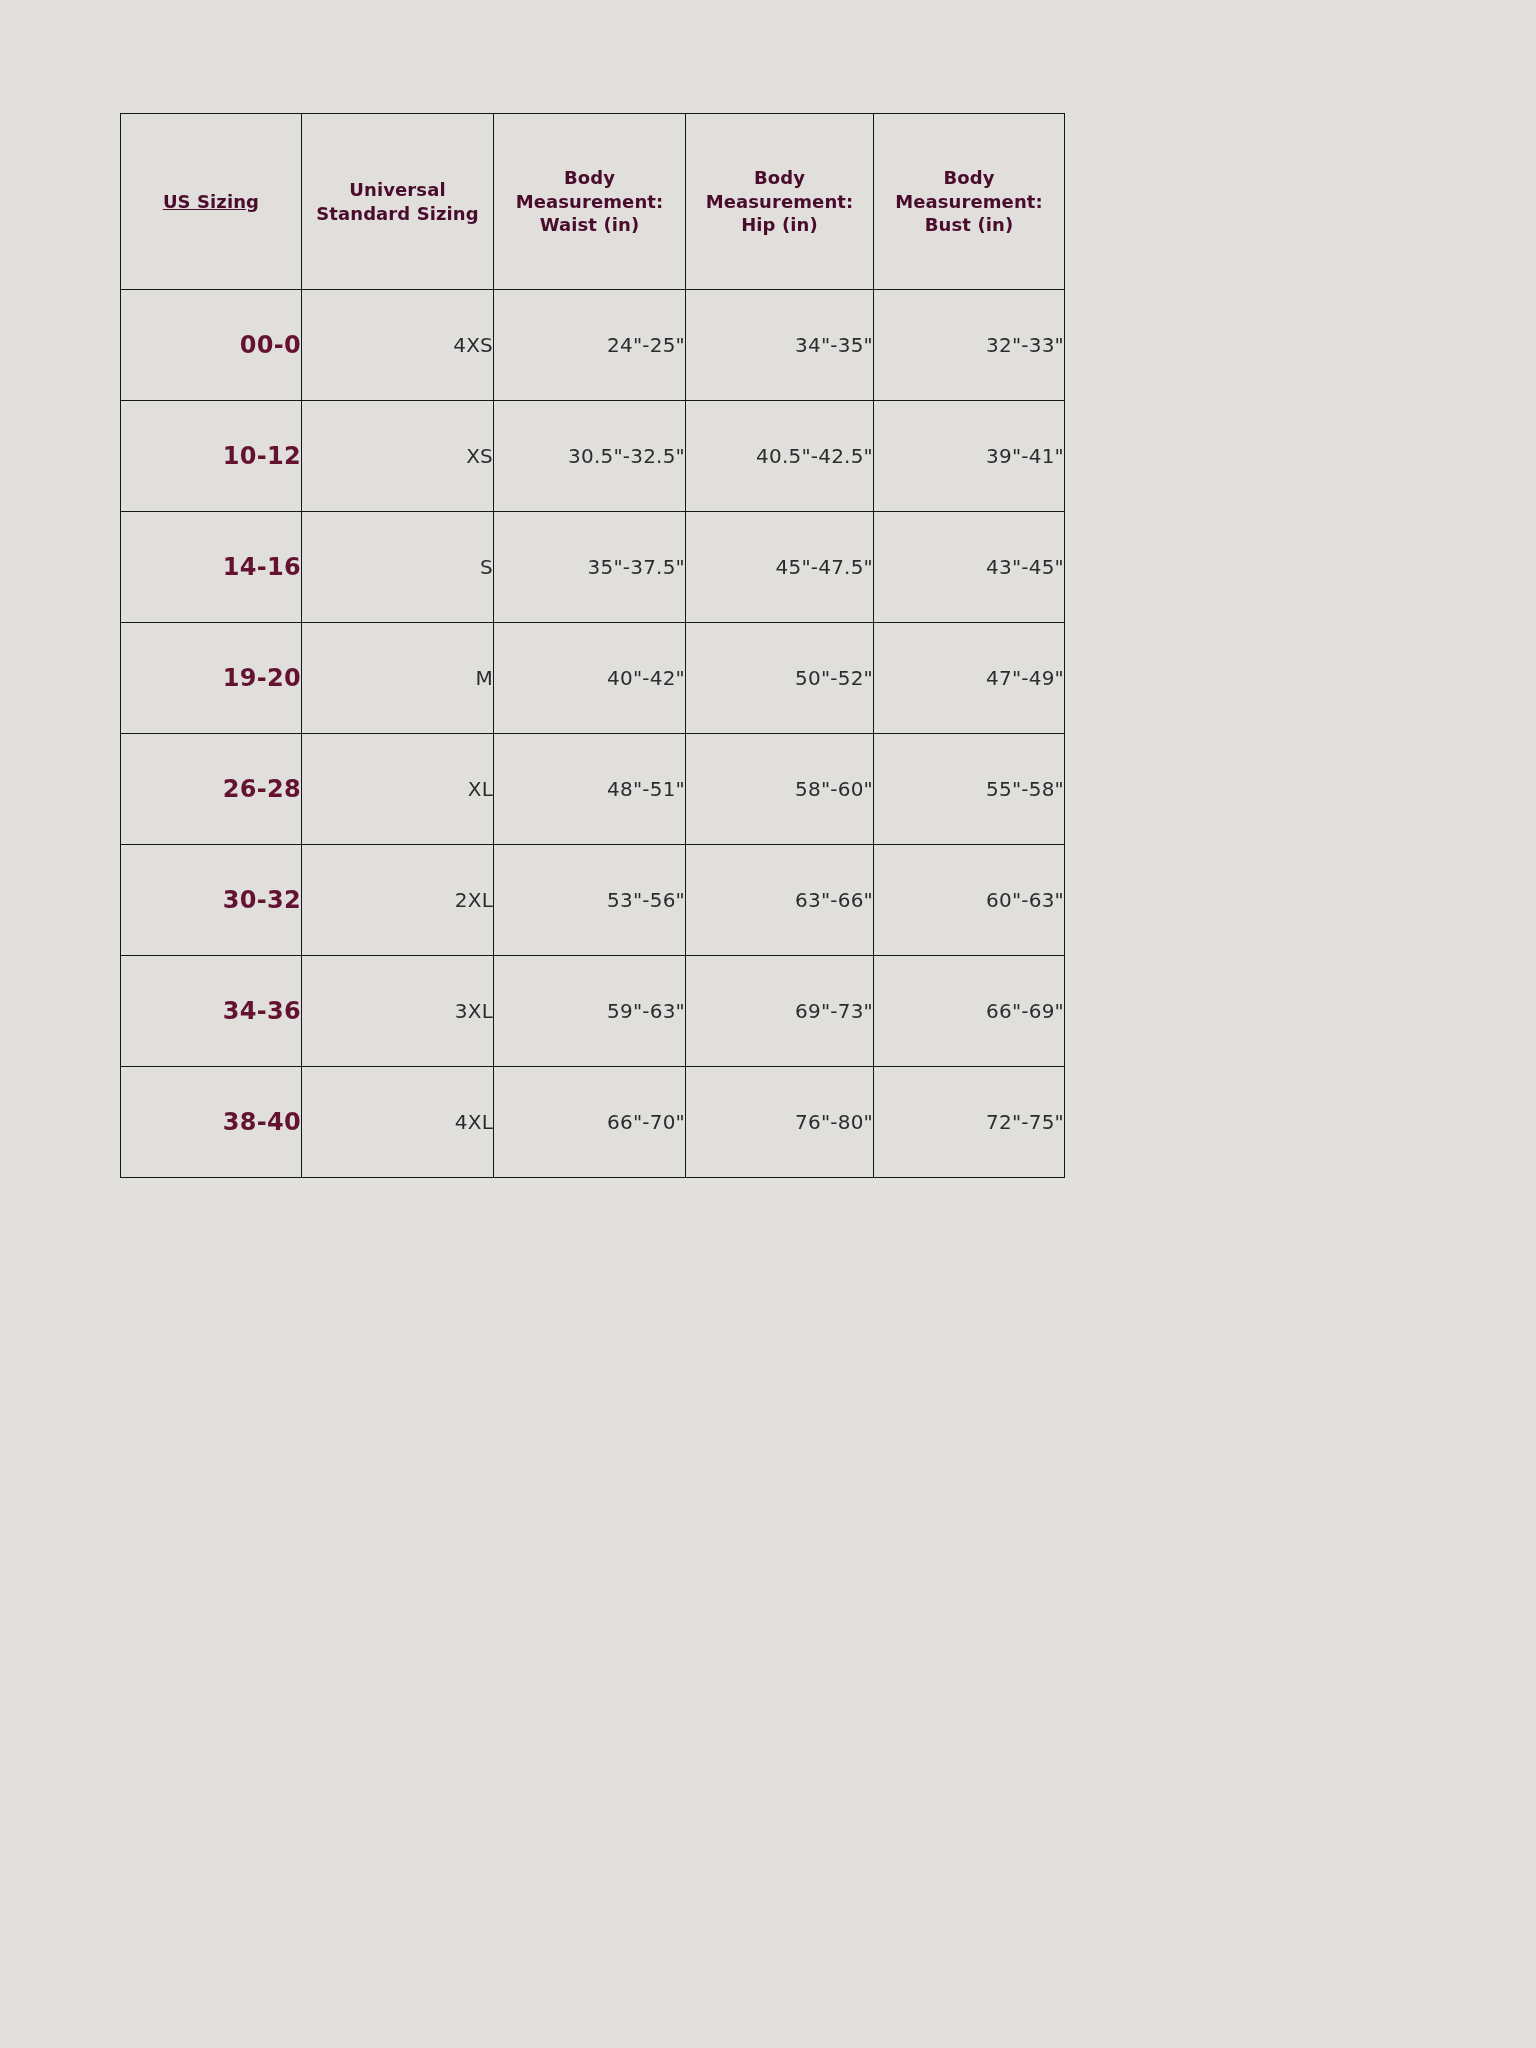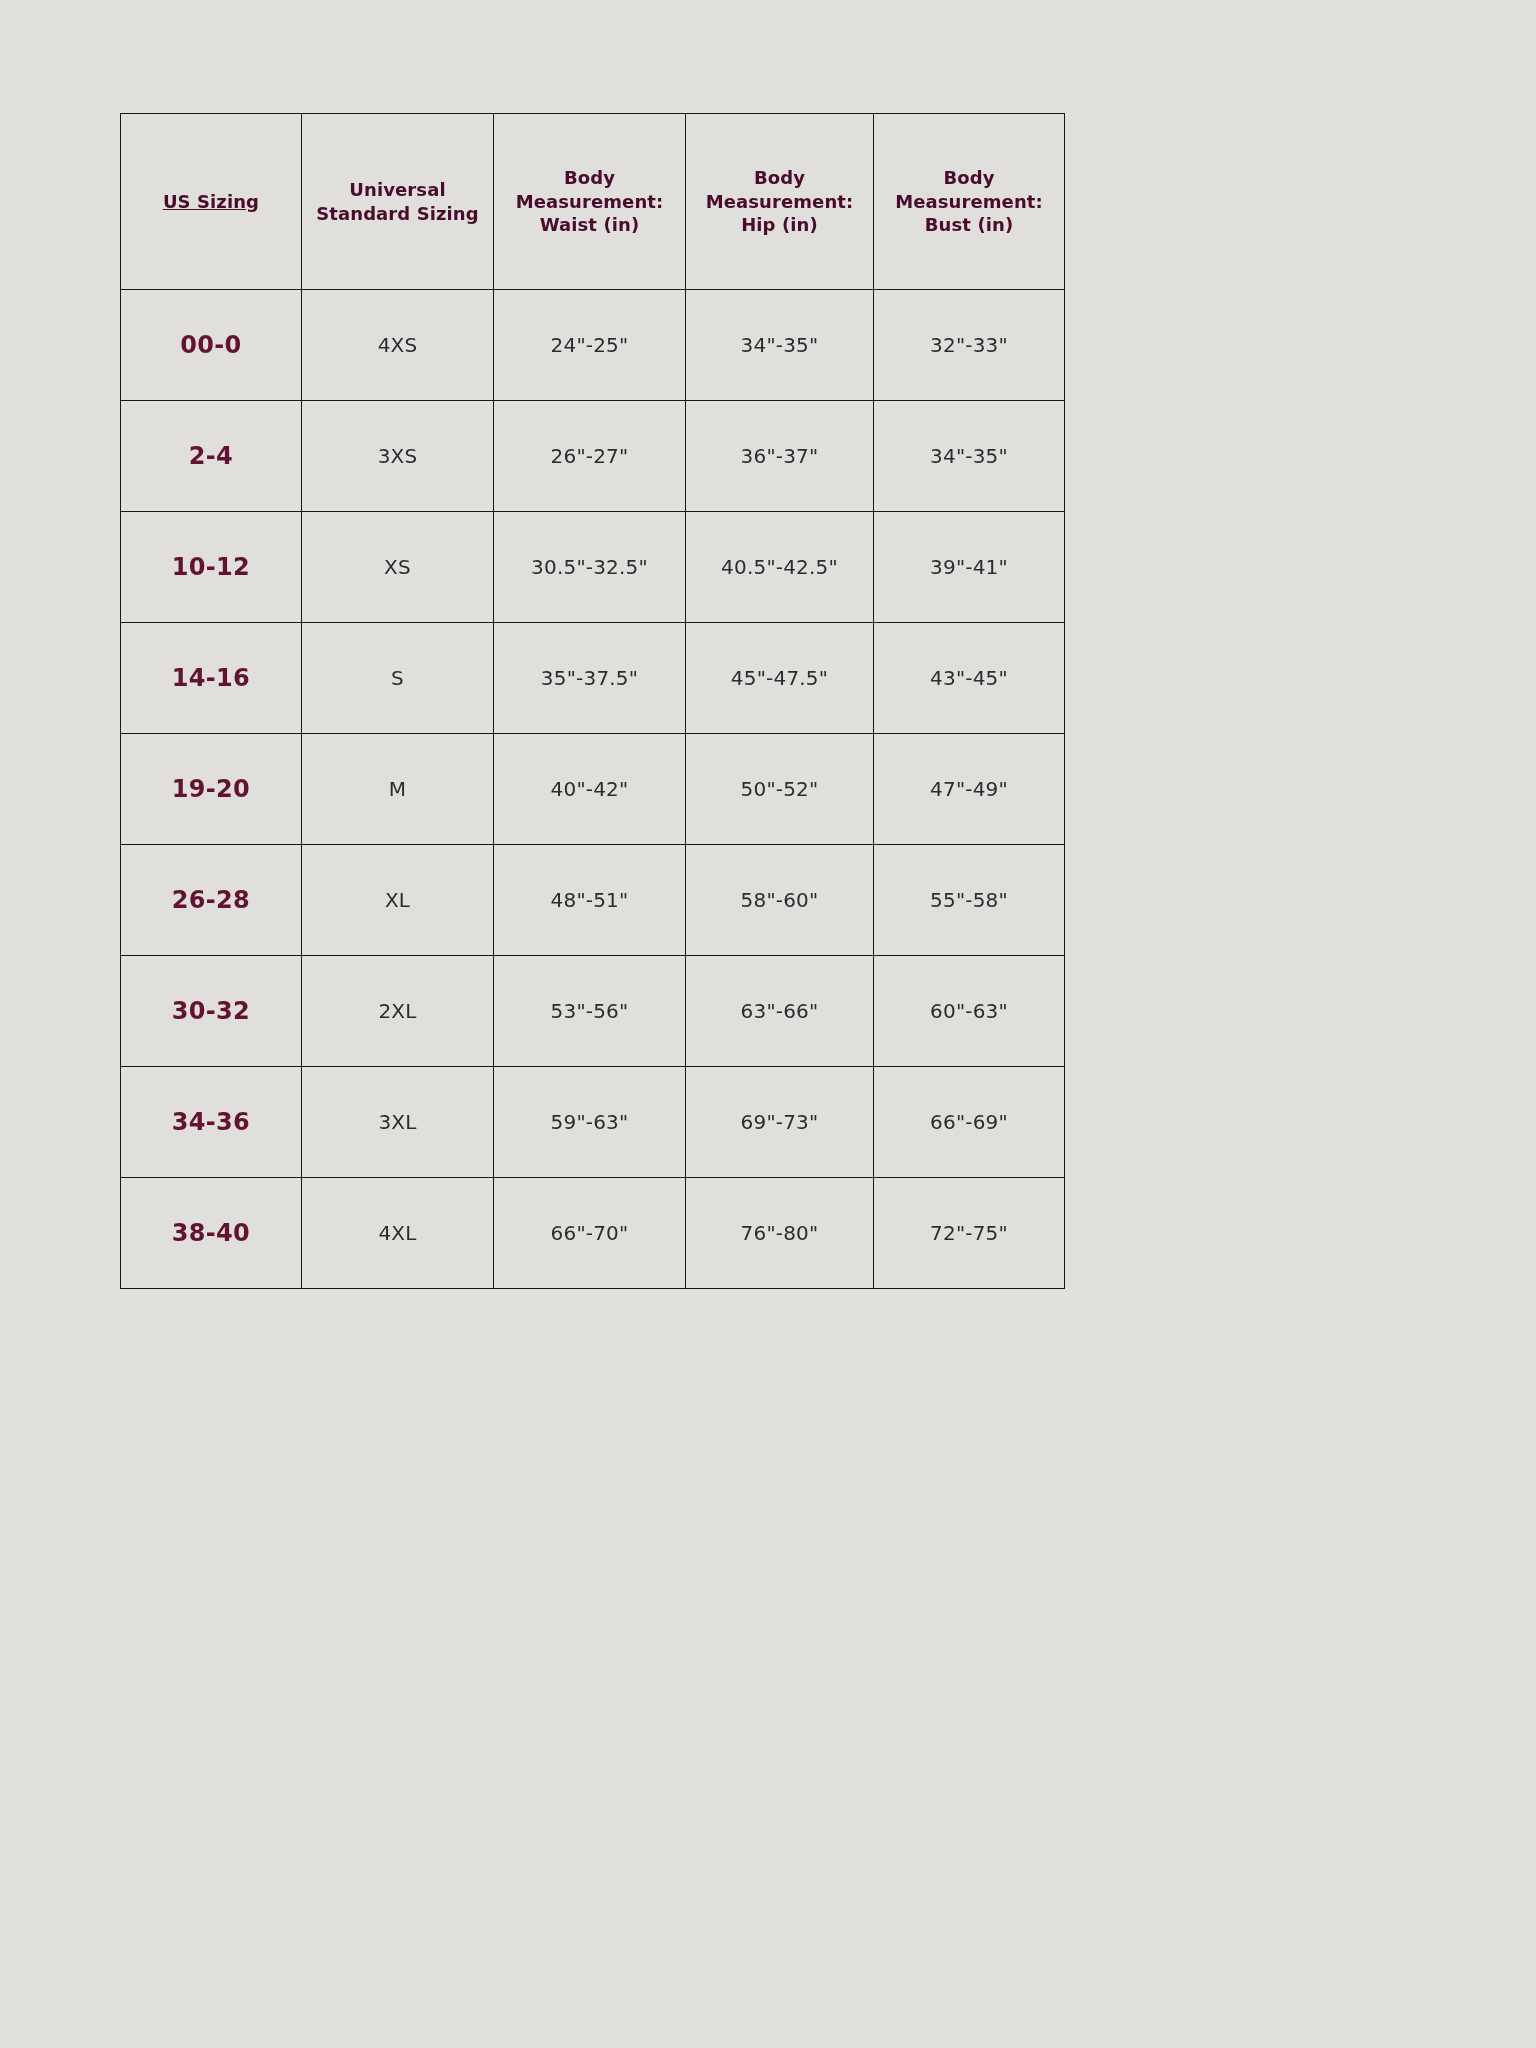--- a/index.html
+++ b/index.html
@@ -68,20 +68,21 @@
     text-decoration: underline;
   }
 
   
   tr.data-row td {
     height: 111px;
     font-size: 20px;
     color: #2c2c30;
     font-weight: 400;
     letter-spacing: 0.2px;
+    text-align: right;
   }
   tr.data-row td.us-size {
     color: #641232;
     font-weight: bold;
     font-size: 24px;
     letter-spacing: 0.3px;
   }
 </style>
 </head>
 <body>
@@ -105,27 +106,20 @@
           <th>Body Measurement: Bust (in)</th>
         </tr>
       </thead>
       <tbody id="table-body">
           <tr class="data-row">
             <td class="us-size">00-0</td>
             <td>4XS</td>
             <td>24"-25"</td>
             <td>34"-35"</td>
             <td>32"-33"</td>
-          </tr>
-          <tr class="data-row">
-            <td class="us-size">2-4</td>
-            <td>3XS</td>
-            <td>26"-27"</td>
-            <td>36"-37"</td>
-            <td>34"-35"</td>
           </tr>
           <tr class="data-row">
             <td class="us-size">10-12</td>
             <td>XS</td>
             <td>30.5"-32.5"</td>
             <td>40.5"-42.5"</td>
             <td>39"-41"</td>
           </tr>
           <tr class="data-row">
             <td class="us-size">14-16</td>

